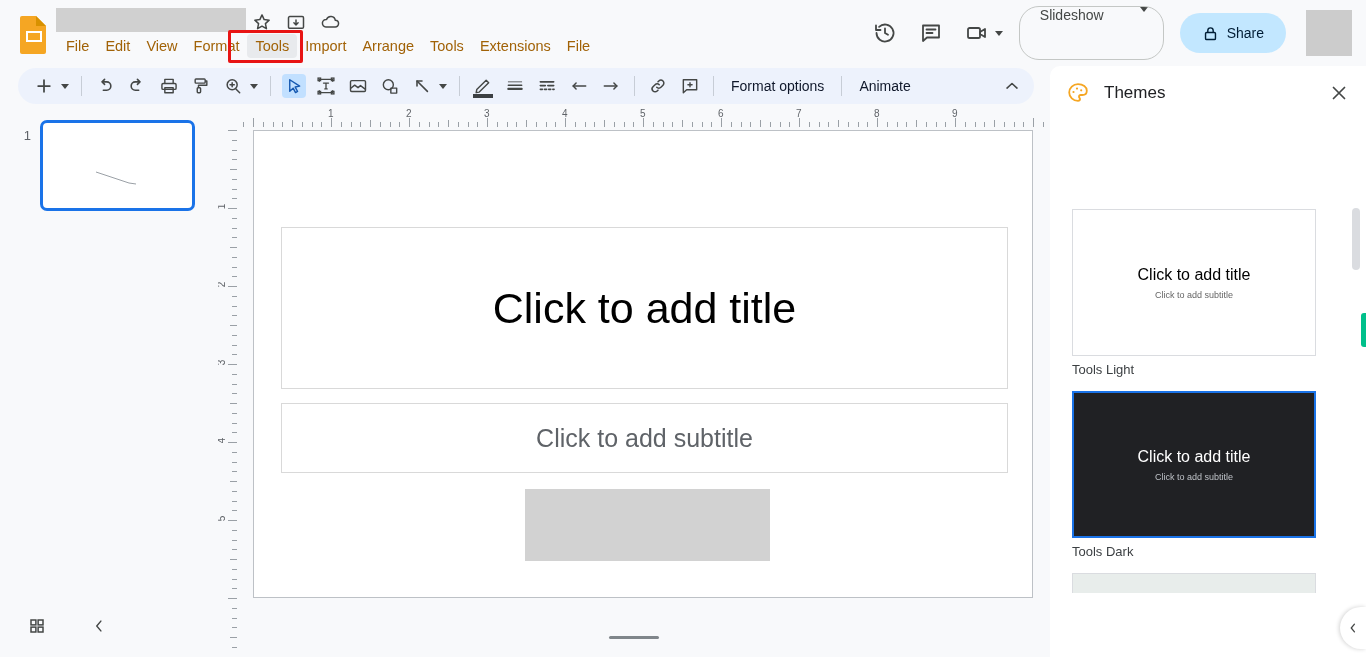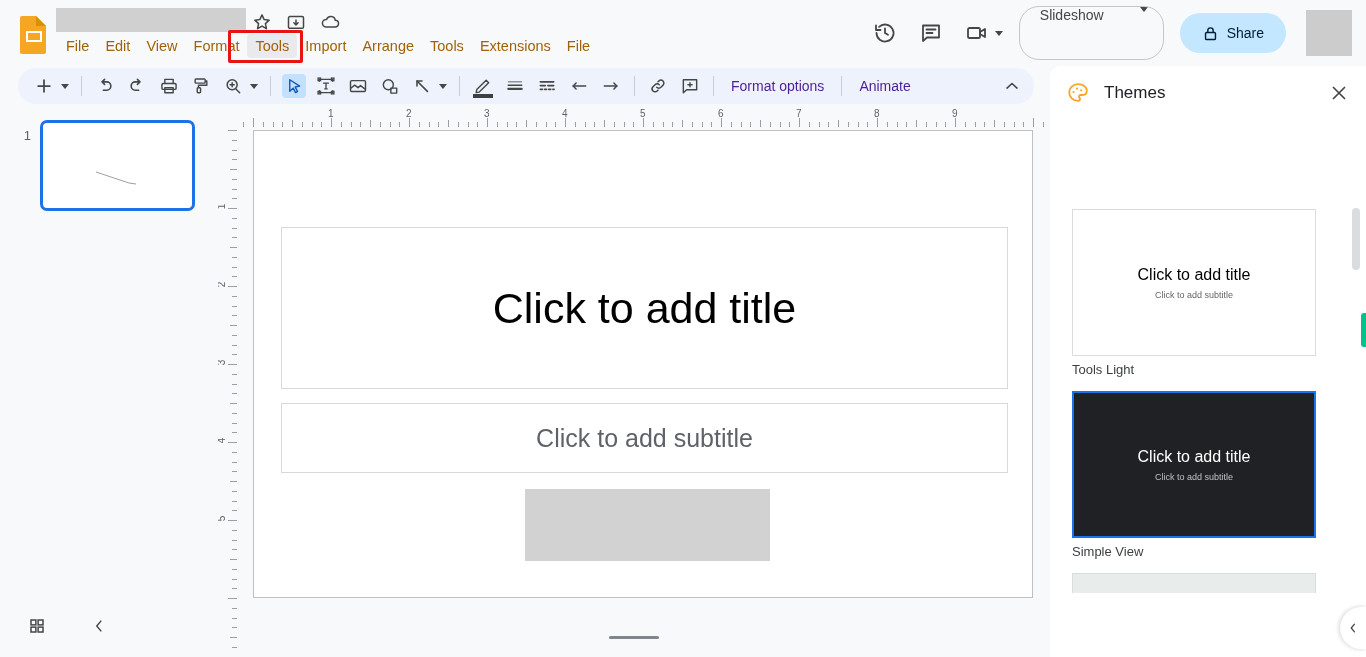--- a/index.html
+++ b/index.html
@@ -58,21 +58,21 @@
   .toolbar {
     position: absolute; left: 18px; top: 68px; width: 1016px; height: 36px;
     background: #EDF2FC; border-radius: 18px; display: flex; align-items: center; padding: 0 10px;
   }
   .tb { width: 24px; height: 24px; display: flex; align-items: center; justify-content: center;
         color: #444746; margin: 0 4px; cursor: pointer; border-radius: 4px; }
   .tb.active { background: #C2E0FF; }
   .tb-caret { width: 0; height: 0; border-left: 4px solid transparent; border-right: 4px solid transparent;
               border-top: 5px solid #444746; margin: 0 5px 0 1px; cursor: pointer; }
   .tb-sep { width: 1px; height: 20px; background: #C7CDD6; margin: 0 7px; }
-  .tb-text { font-size: 14px; color: #4c1d95; padding: 4px 10px; cursor: pointer; border-radius: 4px; white-space: nowrap; }
+  .tb-text { font-size: 14px; color: #0f172a; padding: 4px 10px; cursor: pointer; border-radius: 4px; white-space: nowrap; }
   .tb-collapse { margin-left: auto; width: 24px; height: 24px; display: flex; align-items: center; justify-content: center; color: #444746; cursor: pointer; }
 
   
   .filmstrip { position: absolute; left: 0; top: 108px; width: 218px; height: 549px; background: #F8F9FB; }
   .slide-row { position: absolute; left: 0; top: 12px; width: 218px; display: flex; }
   .slide-num { width: 40px; text-align: right; padding-right: 9px; font-size: 13px; color: #5f6368; padding-top: 8px; }
   .thumb {
     width: 155px; height: 91px; background: #FFFFFF; border: 3px solid #1A73E8; border-radius: 7px;
     position: relative; cursor: pointer; overflow: hidden;
   }
@@ -619,21 +619,21 @@
           <div class="tt-sub" id="tt0s" style="color: rgb(102, 102, 102);">Click to add subtitle</div>
         </div>
         <div class="theme-name">Tools Light</div>
       </div>
 
       <div class="theme-item">
         <div class="theme-thumb selected" id="tt1" style="background: rgb(32, 33, 36);">
           <div class="tt-title" id="tt1t" style="color: rgb(255, 255, 255);">Click to add title</div>
           <div class="tt-sub" id="tt1s" style="color: rgb(189, 193, 198);">Click to add subtitle</div>
         </div>
-        <div class="theme-name">Simple View</div>
+        <div class="theme-name">Tools Dark</div>
       </div>
 
       <div class="theme-item">
         <div class="theme-thumb" id="tt2" style="align-items: flex-start; justify-content: flex-start; background: rgb(232, 237, 235);">
           
           
         </div>
       </div>
 
     </div>

